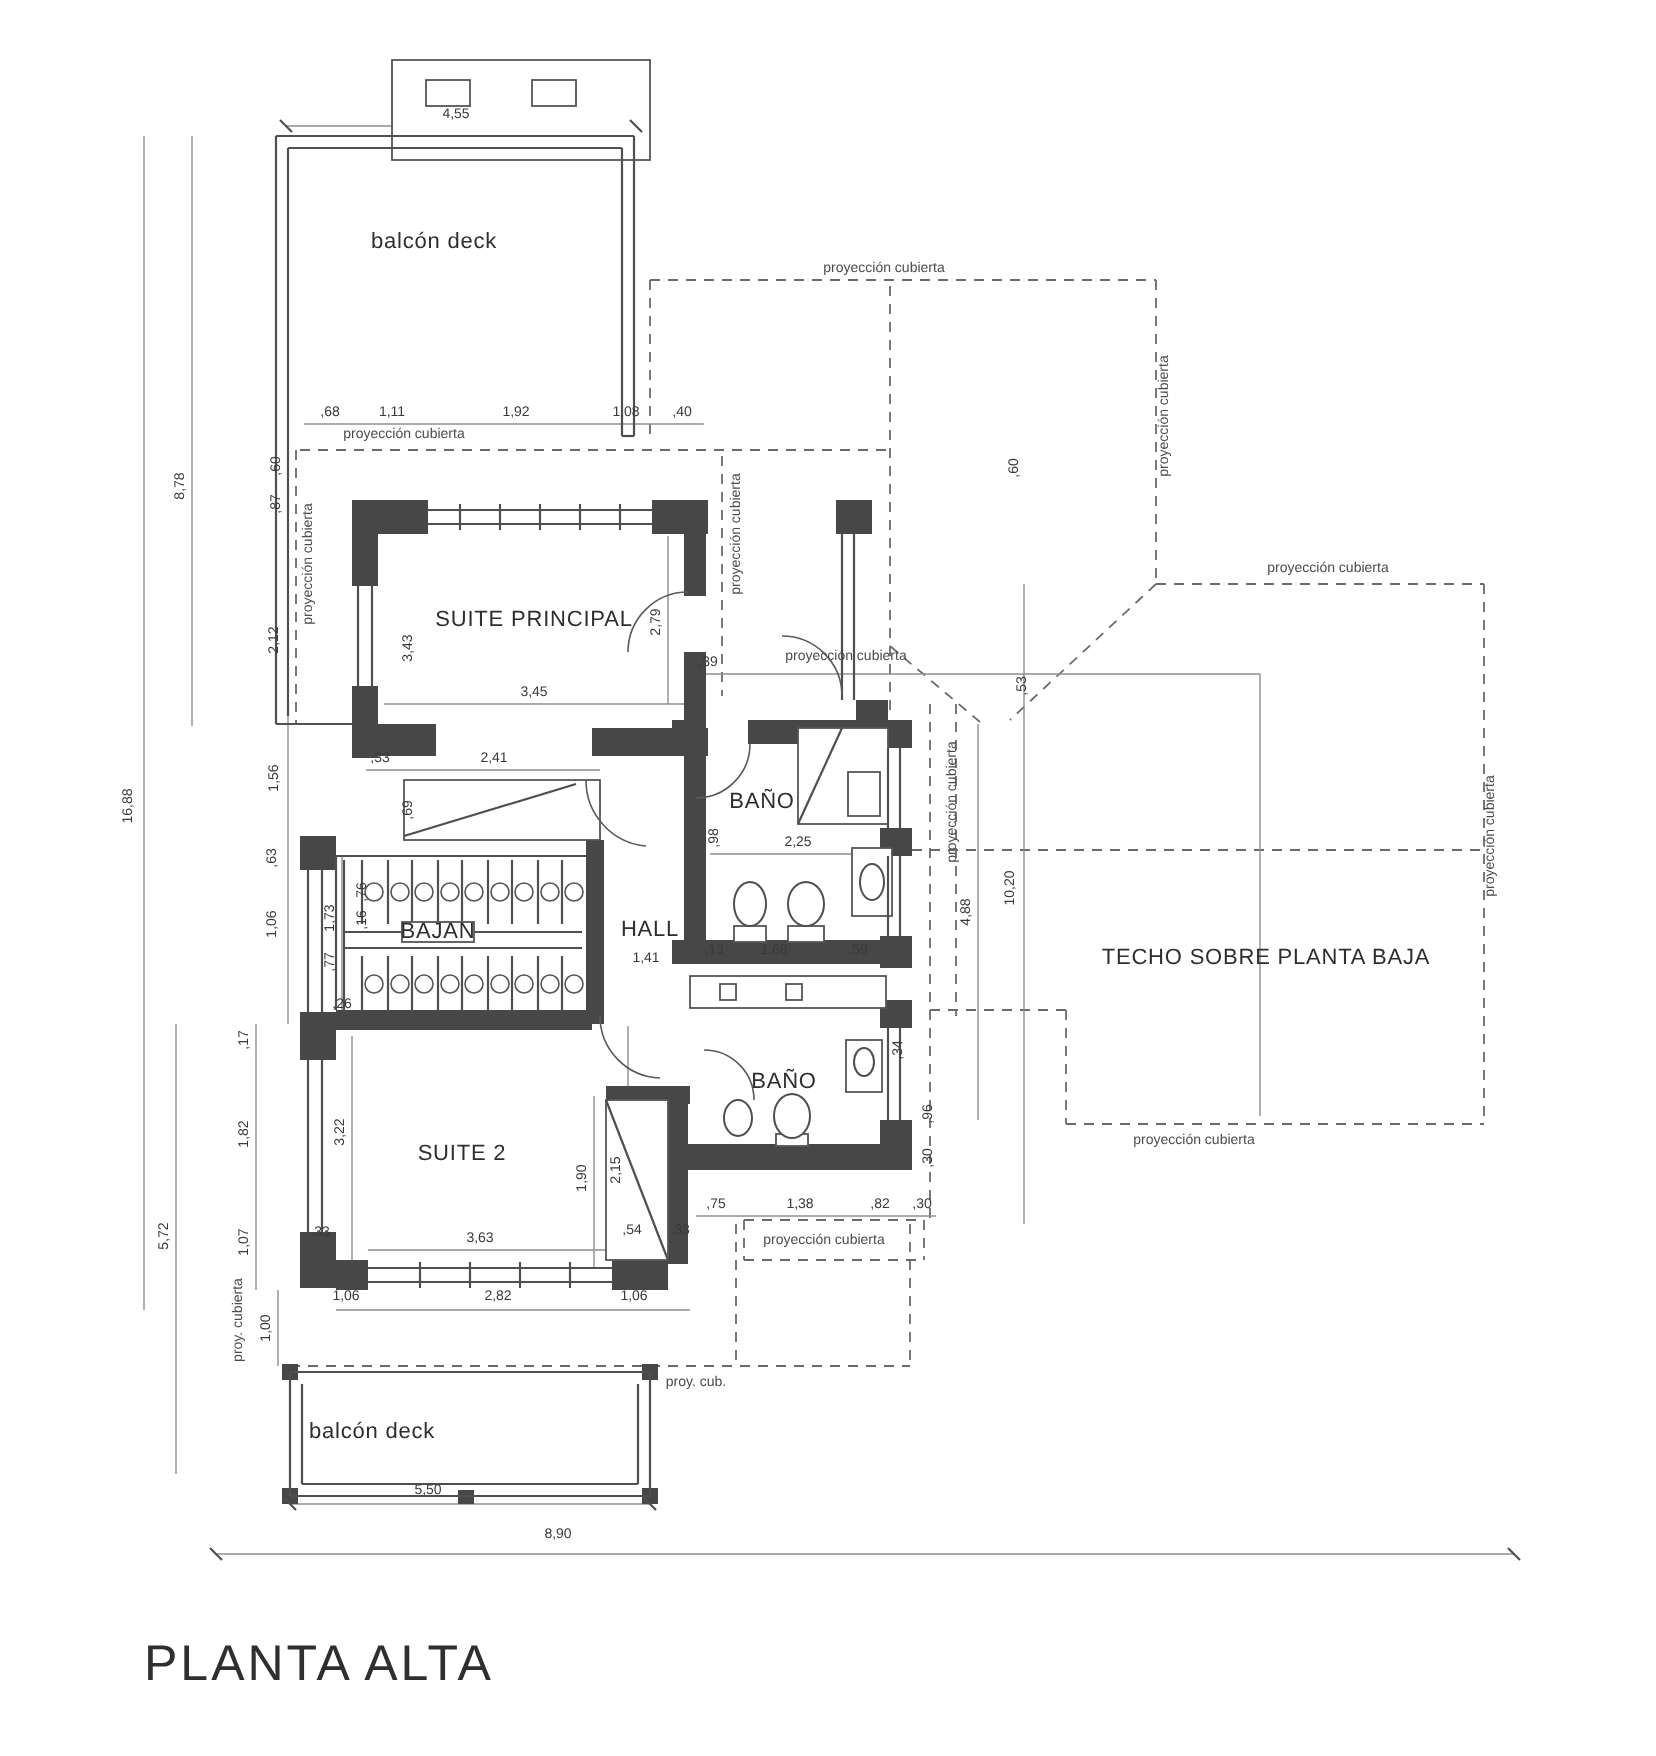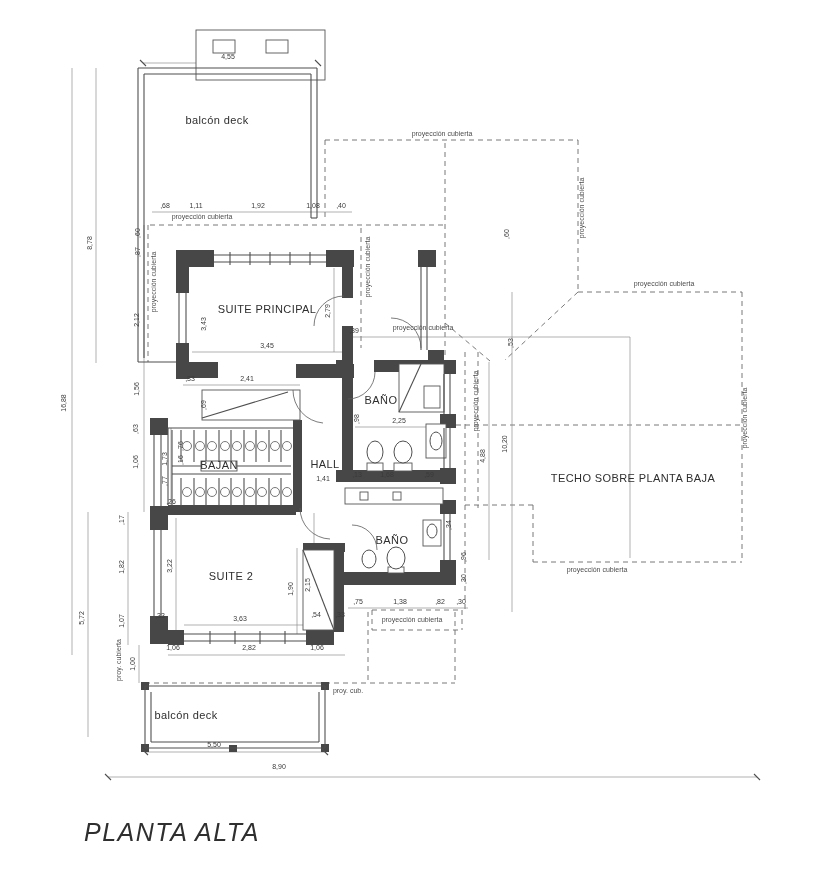--- a/index.html
+++ b/index.html
@@ -11,22 +11,22 @@
   .planline{stroke:#4f4f4f;stroke-width:1.1;fill:none;}
   .dash{stroke:var(--dash,#6a6a6a);stroke-width:0.9;stroke-dasharray:5 4;fill:none;}
   .dimline{stroke:#8f8f8f;stroke-width:0.7;fill:none;}
   .arc{stroke:#5a5a5a;stroke-width:0.8;fill:none;}
   .tread{fill:#fff;stroke:#555;stroke-width:0.8;}
   .fixture{fill:#fff;stroke:#4f4f4f;stroke-width:1;}
   text{fill:#2e2e2e;font-family:"Liberation Sans",sans-serif;}
   .dimtext{font-size:7px;fill:#3a3a3a;}
   .note{font-size:7px;fill:#4c4c4c;}
   .room{font-size:11px;letter-spacing:0.4px;}
-  #plan-title{position:absolute;left:84px;top:818px;font-size:25px;letter-spacing:1.5px;
-              color:#2f2f2f;font-weight:500;font-style:italic;}
+  #plan-title{position:absolute;left:72px;top:818px;font-size:25px;letter-spacing:1.5px;
+              color:#2f2f2f;font-weight:500;}
 </style>
 </head>
 <body>
 
 <div id="page">
   <svg id="plan" width="828" height="878" viewBox="0 0 828 878">
       <line x1="150" y1="225" x2="445" y2="225" class="dash"></line>
       <line x1="148" y1="225" x2="148" y2="362" class="dash"></line>
       <line x1="325" y1="140" x2="578" y2="140" class="dash"></line>
       <line x1="578" y1="140" x2="578" y2="290" class="dash"></line>

